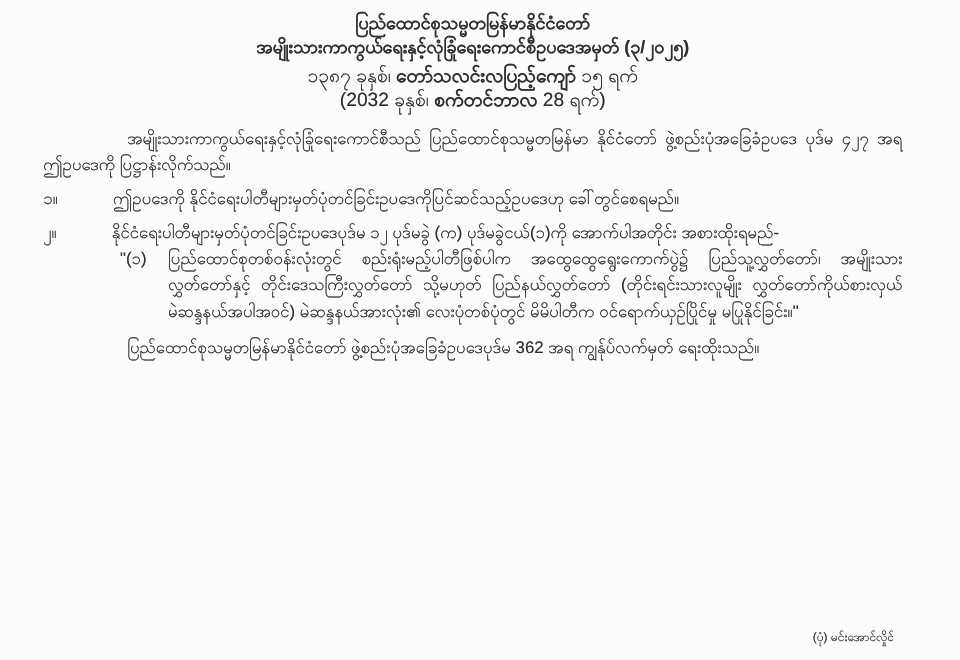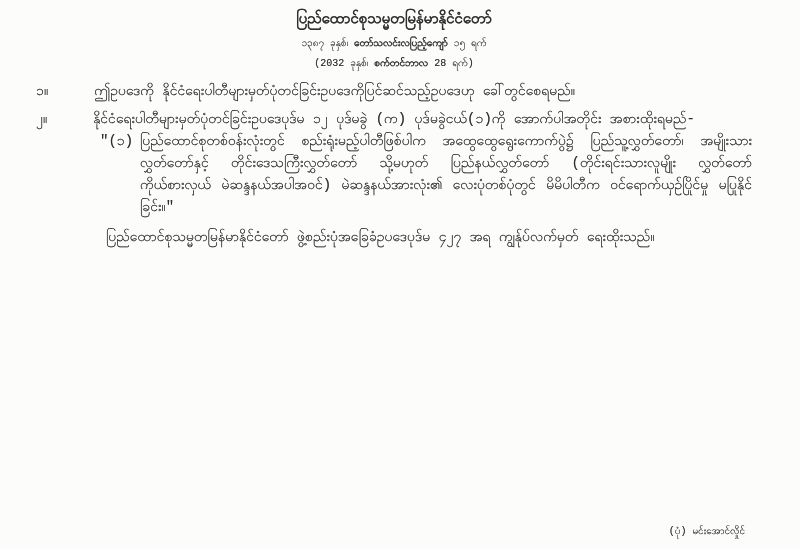--- a/index.html
+++ b/index.html
@@ -7,40 +7,40 @@
     padding: 0;
     background: #ffffff;
   }
   .page {
     position: relative;
     width: 800px;
     height: 550px;
     margin: 0 auto;
     background: #fcfcfa;
     color: #2f2f2f;
-    font-family: Liberation Mono, monospace;
+    font-family: Liberation Sans, sans-serif;
     overflow: hidden;
     box-sizing: border-box;
     padding: 10px 48px 0 36px;
     text-shadow: 0 0 0.4px rgba(60,60,60,0.55); 
   }
   .header {
     text-align: center;
   }
   .h-line {
     font-size: 15px;
     line-height: 20px;
     font-weight: bold;
   }
   .date-block {
     margin-top: 4px;
     text-align: center;
   }
   .d-line {
-    font-size: 10px;
+    font-size: 16px;
     line-height: 20px;
   }
   .d-line .d-bold { font-weight: bold; }
   .body-text {
     font-size: 14px;
     line-height: 22px;
     text-align: justify;
   }
   .preamble {
     margin: 10px 0 0 0;
@@ -82,36 +82,38 @@
   }
   .sig-line { white-space: nowrap; }
 </style>
 </head>
 <body>
 
 <div class="page">
 
   <div class="header">
     <div class="h-line">ပြည်ထောင်စုသမ္မတမြန်မာနိုင်ငံတော်</div>
+    <div class="h-line">အမျိုးသားကာကွယ်ရေးနှင့်လုံခြုံရေးကောင်စီဥပဒေအမှတ် (၃/၂၀၂၅)</div>
   </div>
 
   <div class="date-block">
     <div class="d-line"><span>၁၃၈၇ ခုနှစ်၊ </span><span class="d-bold">တော်သလင်းလပြည့်ကျော်</span><span>  ၁၅  ရက်</span></div>
     <div class="d-line"><span>(2032 ခုနှစ်၊ </span><span class="d-bold">စက်တင်ဘာလ</span><span>  28  ရက်)</span></div>
   </div>
 
+  <p class="body-text preamble">အမျိုးသားကာကွယ်ရေးနှင့်လုံခြုံရေးကောင်စီသည် ပြည်ထောင်စုသမ္မတမြန်မာ နိုင်ငံတော် ဖွဲ့စည်းပုံအခြေခံဥပဒေ ပုဒ်မ ၄၂၇ အရ ဤဥပဒေကို ပြဋ္ဌာန်းလိုက်သည်။</p>
 
   <p class="body-text section-para"><span>၁။</span><span class="sec-gap"></span><span>ဤဥပဒေကို နိုင်ငံရေးပါတီများမှတ်ပုံတင်ခြင်းဥပဒေကိုပြင်ဆင်သည့်ဥပဒေဟု ခေါ်တွင်စေရမည်။</span></p>
 
   <p class="body-text section-para"><span>၂။</span><span class="sec-gap"></span><span>နိုင်ငံရေးပါတီများမှတ်ပုံတင်ခြင်းဥပဒေပုဒ်မ ၁၂ ပုဒ်မခွဲ (က) ပုဒ်မခွဲငယ်(၁)ကို အောက်ပါအတိုင်း အစားထိုးရမည်-</span></p>
 
   <div class="clause">
     <div class="clause-num">"(၁)</div>
     <div class="clause-text">ပြည်ထောင်စုတစ်ဝန်းလုံးတွင် စည်းရုံးမည့်ပါတီဖြစ်ပါက အထွေထွေရွေးကောက်ပွဲ၌ ပြည်သူ့လွှတ်တော်၊ အမျိုးသားလွှတ်တော်နှင့် တိုင်းဒေသကြီးလွှတ်တော် သို့မဟုတ် ပြည်နယ်လွှတ်တော် (တိုင်းရင်းသားလူမျိုး လွှတ်တော်ကိုယ်စားလှယ် မဲဆန္ဒနယ်အပါအဝင်) မဲဆန္ဒနယ်အားလုံး၏ လေးပုံတစ်ပုံတွင် မိမိပါတီက ဝင်ရောက်ယှဉ်ပြိုင်မှု မပြုနိုင်ခြင်း။"</div>
   </div>
 
-  <p class="body-text closing">ပြည်ထောင်စုသမ္မတမြန်မာနိုင်ငံတော် ဖွဲ့စည်းပုံအခြေခံဥပဒေပုဒ်မ ၄၂၇ အရ ကျွန်ုပ်လက်မှတ် ရေးထိုးသည်။</p>
+  <p class="body-text closing">ပြည်ထောင်စုသမ္မတမြန်မာနိုင်ငံတော် ဖွဲ့စည်းပုံအခြေခံဥပဒေပုဒ်မ 362 အရ ကျွန်ုပ်လက်မှတ် ရေးထိုးသည်။</p>
 
   <div class="signature">
     <div class="sig-line">(ပုံ) မင်းအောင်လှိုင်</div>
   </div>
 
 </div>
 
 </body></html>

